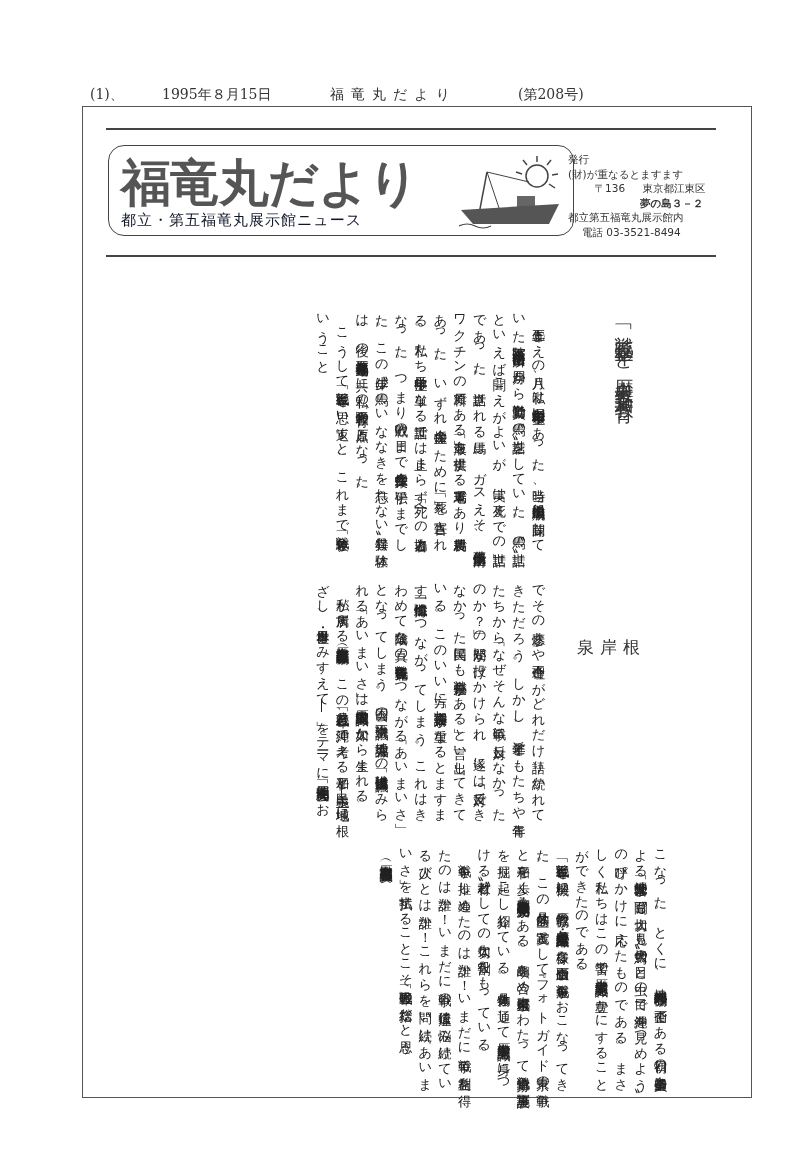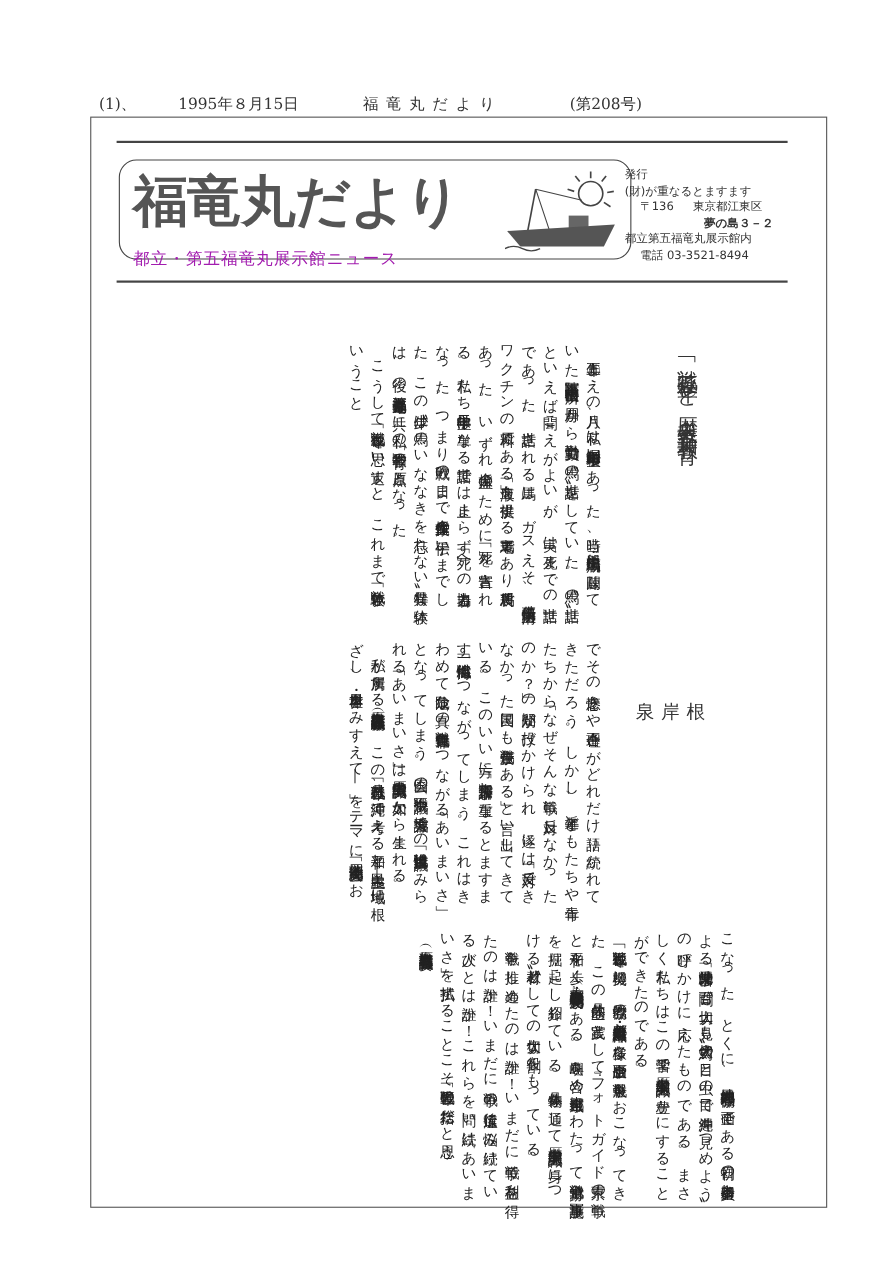--- a/index.html
+++ b/index.html
@@ -7,21 +7,21 @@
          font-family:"DejaVu Serif", serif; color:#222; }
   .runhead { position:absolute; top:86px; left:90px; width:600px; height:20px; font-size:14px; color:#333; }
   .runhead .page { position:absolute; left:0; }
   .runhead .date { position:absolute; left:72px; }
   .runhead .title { position:absolute; left:240px; letter-spacing:7px; }
   .runhead .issue { position:absolute; left:428px; }
   .frame { position:absolute; left:82px; top:106px; width:670px; height:992px; border:1.5px solid #555; box-sizing:border-box; }
   .rule { position:absolute; height:1.5px; background:#444; }
   .masthead { position:absolute; left:108px; top:145px; width:466px; height:91px; border:1.5px solid #444; border-radius:16px; box-sizing:border-box; }
   .mast-title { position:absolute; left:12px; top:4px; font-size:50px; font-weight:bold; color:#555; letter-spacing:-1px; font-family:"DejaVu Sans", sans-serif; }
-  .mast-sub { position:absolute; left:12px; top:65px; font-size:15px; color:#a21caf; font-family:"DejaVu Sans", sans-serif; letter-spacing:1px;margin-top:15px; }
+  .mast-sub { position:absolute; left:12px; top:65px; font-size:15px; color:#0f172a; font-family:"DejaVu Sans", sans-serif; letter-spacing:1px; }
   .ship { position:absolute; left:350px; top:6px; width:110px; height:80px; }
   .pubinfo { position:absolute; left:568px; top:152px; width:150px; font-size:10.5px; line-height:14.5px; color:#333; font-family:"DejaVu Sans", sans-serif; }
   .pubinfo div { white-space:nowrap; }
   .vt { writing-mode:vertical-rl; -webkit-writing-mode:vertical-rl; font-family:"DejaVu Sans", sans-serif; }
   .headline { position:absolute; left:612px; top:318px; height:380px; font-size:19px; letter-spacing:3px; color:#333; }
   .author { position:absolute; left:575px; top:625px; font-size:17px; color:#333; }
   .author span { display:block; }
   .tier { position:absolute; font-size:13.2px; line-height:19.6px; letter-spacing:0.4px; color:#222; text-align:justify; }
   .tier1 { left:120px; top:305px; width:428px; height:240px; }
   .tier2 { left:120px; top:575px; width:428px; height:240px; }
@@ -61,21 +61,21 @@
     <line x1="28" y1="20" x2="42" y2="62" stroke="#444" stroke-width="1"></line>
     <rect x="58" y="44" width="18" height="12" fill="#666"></rect>
     <path d="M2 58 L100 52 L90 72 L14 72 Z" fill="#555"></path>
     <path d="M0 74 Q8 70 16 74 T32 74" fill="none" stroke="#444" stroke-width="1.2"></path>
   </svg>
 </div>
 
 <div class="pubinfo">
   <div>発行</div>
   <div>(財)が重なるとますます</div>
-  <div style="padding-left:14px;">
+  <div style="padding-left:14px;text-align:center;">
     <span>〒136</span>
     <span style="margin-left:14px;">東京都江東区</span>
   </div>
   <div style="padding-left:72px;font-weight:bold;">夢の島３－２</div>
   <div>都立第五福竜丸展示館内</div>
   <div style="padding-left:14px;">電話 03-3521-8494</div>
 </div>
 
 <div class="vt headline">「戦後五〇年」と歴史教育・平和教育</div>
 <div class="vt author">

